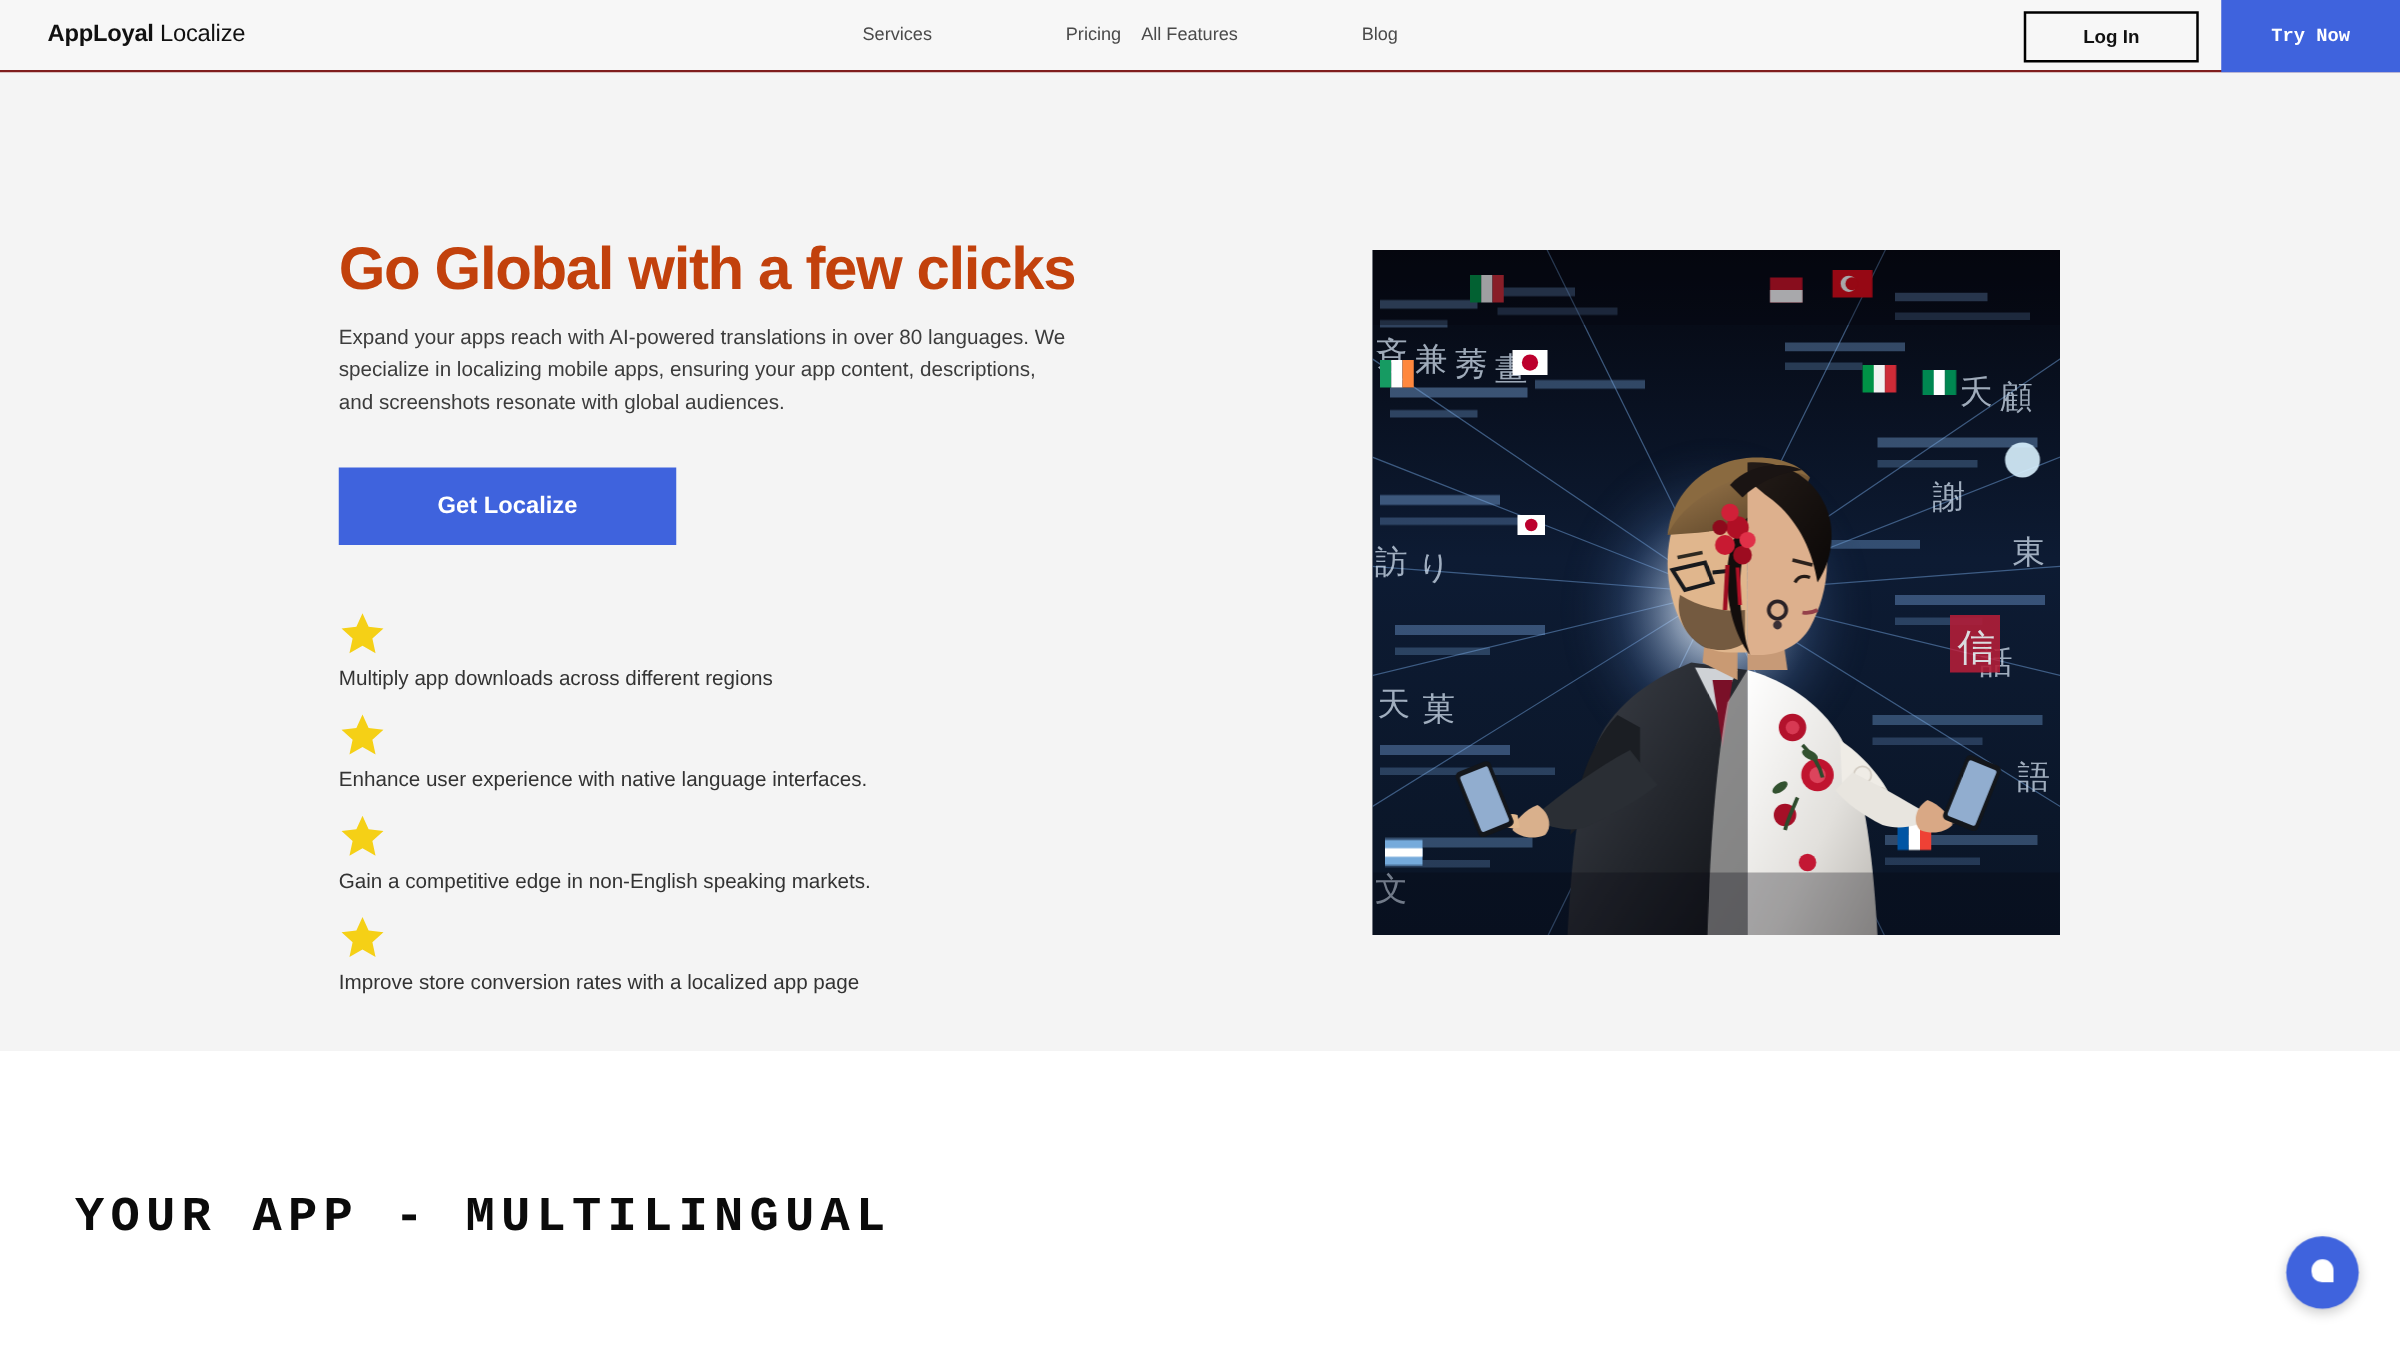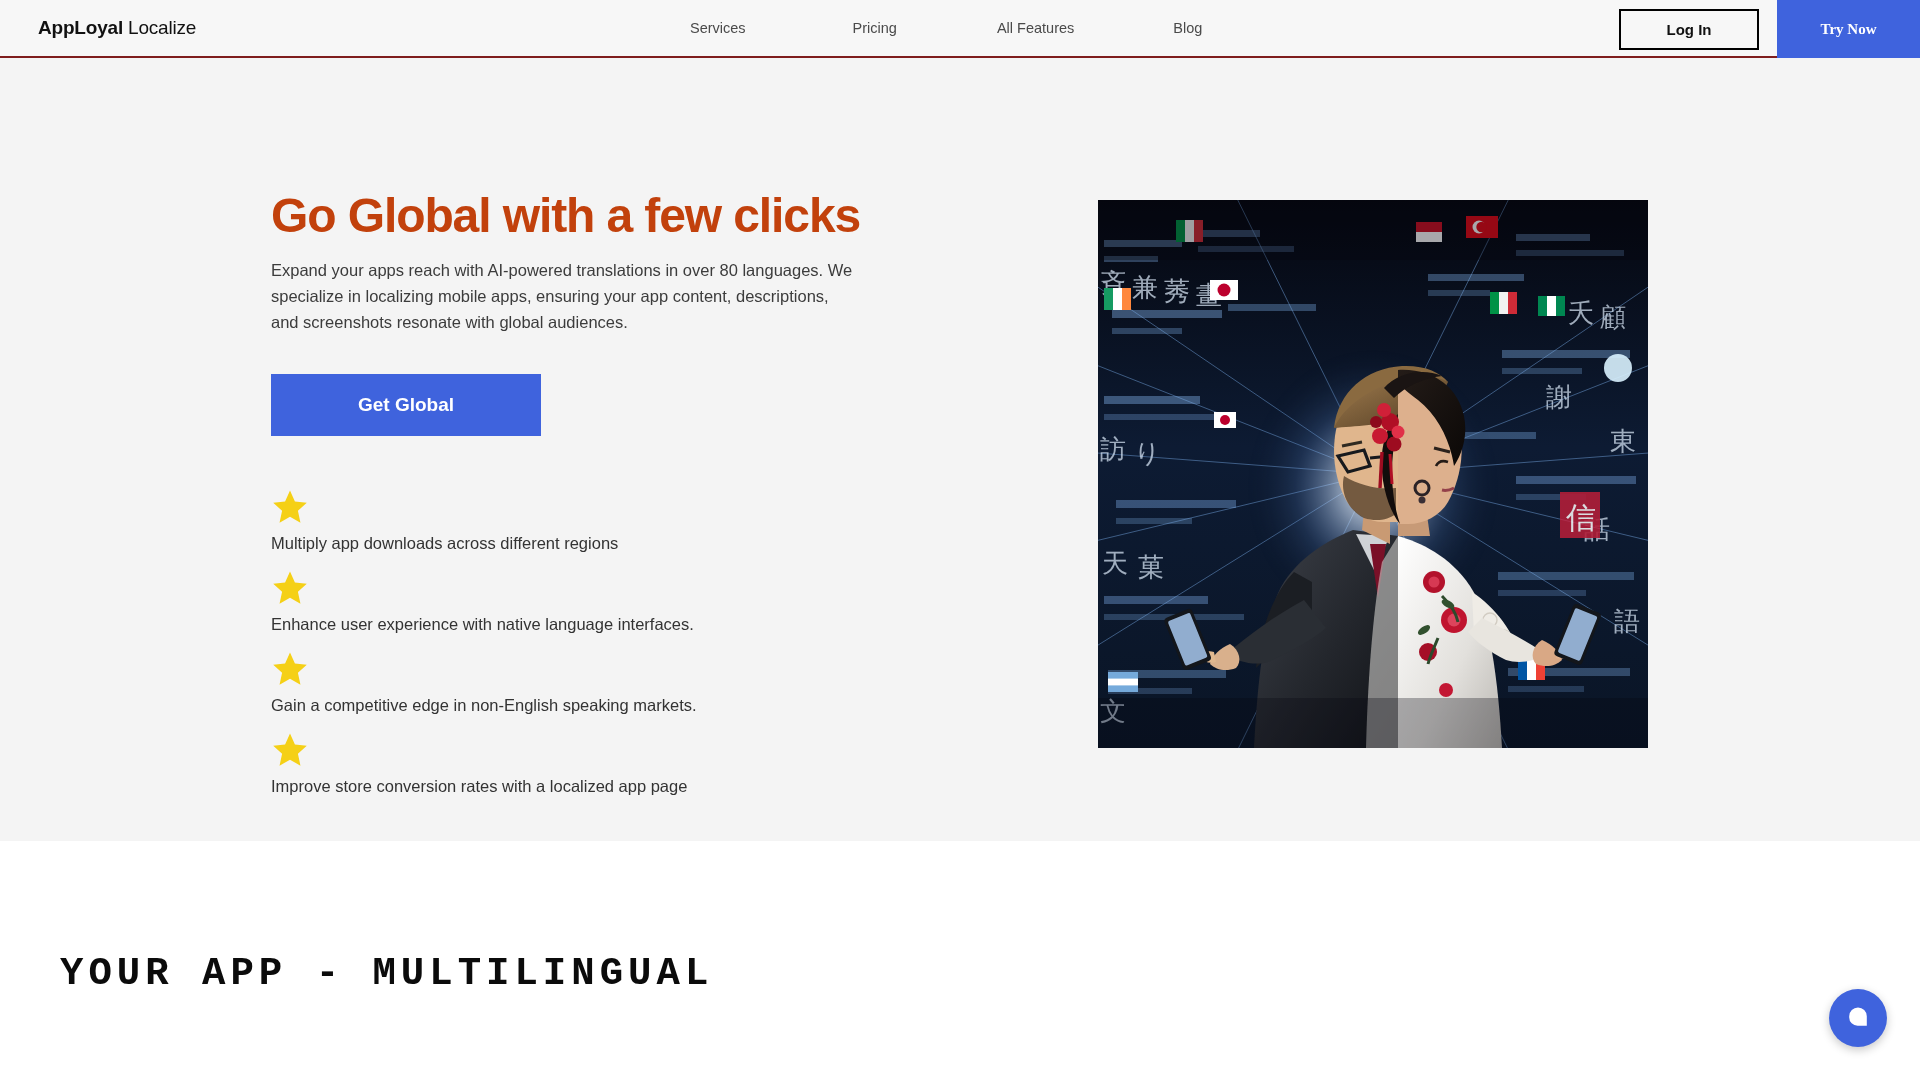--- a/index.html
+++ b/index.html
@@ -48,21 +48,21 @@
   }
   .nav-link {
     font-size: 14.5px;
     color: #4a4a4a;
     text-decoration: none;
     padding: 6px 0;
     white-space: nowrap;
     cursor: pointer;
   }
   .nav-gap-1 { margin-right: 91px; }
-  .nav-gap-2 { margin-right: 84px; }
+  .nav-gap-2 { }
   .nav-gap-3 { margin-right: 83px; }
 
   .header-actions {
     position: absolute;
     right: 0px;
     top: 0px;
     height: 58px;
     display: flex;
     align-items: center;
     border-radius: 21px;
@@ -83,21 +83,21 @@
     justify-content: center;
   }
   .btn-trynow {
     width: 143px;
     height: 58px;
     border: none;
     background: #3f63dd;
     color: #ffffff;
     font-size: 15px;
     font-weight: 700;
-    font-family: Liberation Serif, serif;
+    font-family: Liberation Mono, monospace;
     cursor: pointer;
     display: flex;
     align-items: center;
     justify-content: center;
   }
 
   
   .hero {
     position: relative;
     width: 1920px;
@@ -243,21 +243,21 @@
 </header>
 
 <section class="hero">
 
   <div class="hero-copy">
 
     <h1 class="hero-title">Go Global with a few clicks</h1>
 
     <p class="hero-sub">Expand your apps reach with AI-powered translations in over 80 languages. We specialize in localizing mobile apps, ensuring your app content, descriptions, and screenshots resonate with global audiences.</p>
 
-    <button class="btn-getstarted">Get Global</button>
+    <button class="btn-getstarted">Get Localize</button>
 
     <ul class="benefits">
 
       <li class="benefit-item">
         <span class="star-icon">
           <svg viewBox="0 0 24 24" width="38" height="38" aria-hidden="true">
             <polygon points="12,1.6 15.1,8.5 22.6,9.3 17,14.4 18.6,21.9 12,18.1 5.4,21.9 7,14.4 1.4,9.3 8.9,8.5" fill="#f5d016"></polygon>
           </svg>
         </span>
         <span class="benefit-text">Multiply app downloads across different regions</span>

